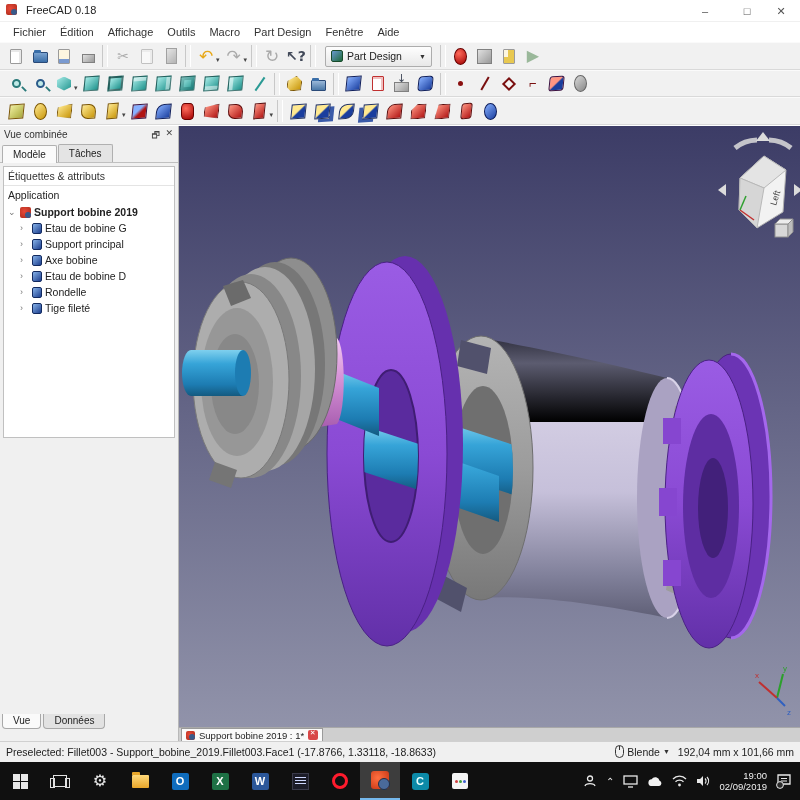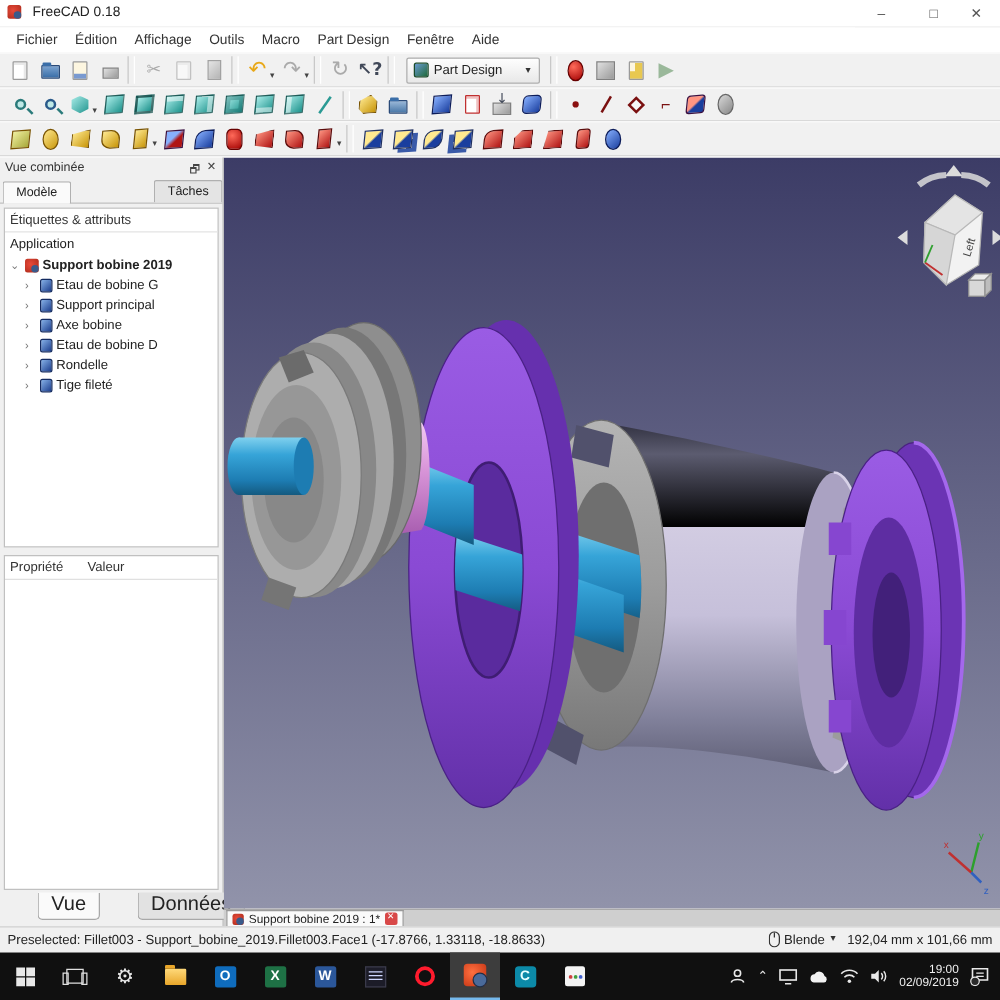--- a/index.html
+++ b/index.html
@@ -55,42 +55,42 @@
   #wbsel { display:flex; align-items:center; gap:4px; height:21px; border:1px solid #adadad; background:linear-gradient(#fefefe,#e8e8e8); padding:0 5px; margin:0 6px; border-radius:2px; flex:0 0 auto; }
   #wbsel .wbico { width:12px; height:12px; background:linear-gradient(135deg,#6a9ad0,#1e6a3a); border:1px solid #184a2a; border-radius:2px; }
   #wbsel .lbl { font-size:10.5px; color:#222; width:68px; }
   #wbsel .car { font-size:7px; color:#333; }
 
   
   #combo { position:absolute; left:0; top:126px; width:179px; height:615px; background:#f0f0f0; border-right:1px solid #b8b8b8; }
   #combo-title { position:relative; height:18px; font-size:10px; color:#333; padding:3px 4px; }
   #combo-title .pbtn { position:absolute; top:2px; font-size:9px; color:#444; }
   #combo-title .pbtn.dock { right:18px; } #combo-title .pbtn.close { right:5px; }
-  #combo-tabs { display:flex; height:19px; padding-left:2px; gap:1px; border-bottom:1px solid #c0c0c0;justify-content:space-between; }
+  #combo-tabs { display:flex; height:19px; padding-left:2px; gap:1px; border-bottom:1px solid #c0c0c0; }
   .ctab { font-size:10px; color:#222; padding:3px 10px 0; border:1px solid #b0b0b0; border-bottom:none; border-radius:2px 2px 0 0; background:#e4e4e4; }
   .ctab.active { background:#fafafa; position:relative; top:1px; }
   #tree-box { position:absolute; left:3px; top:40px; width:172px; height:272px; background:#fff; border:1px solid #c0c0c0; font-size:10.5px; color:#222; }
   #tree-header { padding:3px 4px; border-bottom:1px solid #e4e4e4; color:#333; }
   #tree-app { padding:3px 4px; }
   .trow { display:flex; align-items:center; height:16px; padding-left:4px; gap:3px; }
   .trow .chev { width:9px; font-size:9px; color:#777; }
   .trow.root .chev::before { content:"⌄"; }
   .trow.child { padding-left:16px; }
   .trow.child .chev::before { content:"›"; }
   .fc-mini { width:11px; height:11px; position:relative; flex:0 0 auto; }
   .fc-mini::before { content:""; position:absolute; inset:0; background:radial-gradient(circle at 40% 40%,#e84a3a,#a82818); border-radius:2px; }
   .fc-mini::after { content:""; position:absolute; right:0; bottom:0; width:6px; height:6px; background:#3a5a8a; border-radius:50%; }
   .body-ico { width:10px; height:11px; background:linear-gradient(135deg,#86b2e8,#1c3e8e); border:1px solid #122a60; border-radius:2px; flex:0 0 auto; }
   .trow.root .tlabel { font-weight:bold; }
   #prop-box { position:absolute; left:3px; top:318px; width:172px; height:268px; background:#fff; border:1px solid #c0c0c0; font-size:10.5px; color:#333; }
   #prop-head { display:flex; border-bottom:1px solid #e0e0e0; }
   #prop-head div { padding:3px 4px; }
   #prop-head .c1 { width:62px; } 
   #bottom-tabs { position:absolute; left:2px; top:588px; display:flex; gap:2px; }
-  .btab { font-size:16px; color:#222; padding:1px 10px 2px; border:1px solid #a8a8a8; border-top:none; border-radius:0 0 4px 4px; background:#fafafa;margin-left:28px; }
+  .btab { font-size:10px; color:#222; padding:1px 10px 2px; border:1px solid #a8a8a8; border-top:none; border-radius:0 0 4px 4px; background:#fafafa; }
   .btab.inactive { background:#e2e2e2; }
 
   
   #viewport { position:absolute; left:179px; top:126px; width:621px; height:601px; }
   #mditabs { position:absolute; left:179px; top:727px; width:621px; height:14px; background:#cfcfcf; border-top:1px solid #a8a8a8; display:flex; }
   .mditab { display:flex; align-items:center; gap:4px; background:#fafafa; border:1px solid #9a9a9a; border-bottom:none; padding:0 4px; margin-left:2px; font-size:9.5px; color:#222; }
   .mditab .fc-mini { width:9px; height:9px; }
   .mdi-close { width:10px; height:10px; background:#d84848; border-radius:2px; position:relative; }
   .mdi-close::before { content:"✕"; position:absolute; left:1.5px; top:-1px; font-size:7px; color:#fff; }
 
@@ -394,26 +394,20 @@
     </div>
     <div class="trow child" data-name="tree-item-rondelle">
       <span class="chev" data-name="chevron-right-icon"></span>
       <span class="body-ico" data-name="body-icon"></span>
       <span class="tlabel">Rondelle</span>
     </div>
     <div class="trow child" data-name="tree-item-tige-filete">
       <span class="chev" data-name="chevron-right-icon"></span>
       <span class="body-ico" data-name="body-icon"></span>
       <span class="tlabel">Tige fileté</span>
-    </div>
-  </div>
-  <div id="prop-box" data-name="property-editor">
-    <div id="prop-head">
-      <div class="c1" data-name="property-column-header">Propriété</div>
-      <div class="c2" data-name="value-column-header">Valeur</div>
     </div>
   </div>
   <div id="bottom-tabs" data-name="property-mode-tabs">
     <span class="btab" data-name="tab-vue">Vue</span>
     <span class="btab inactive" data-name="tab-donnees">Données</span>
   </div>
 </div>
 
 <div id="viewport" data-name="3d-viewport">
 <svg width="621" height="601" viewBox="0 0 621 601" data-name="3d-scene">

